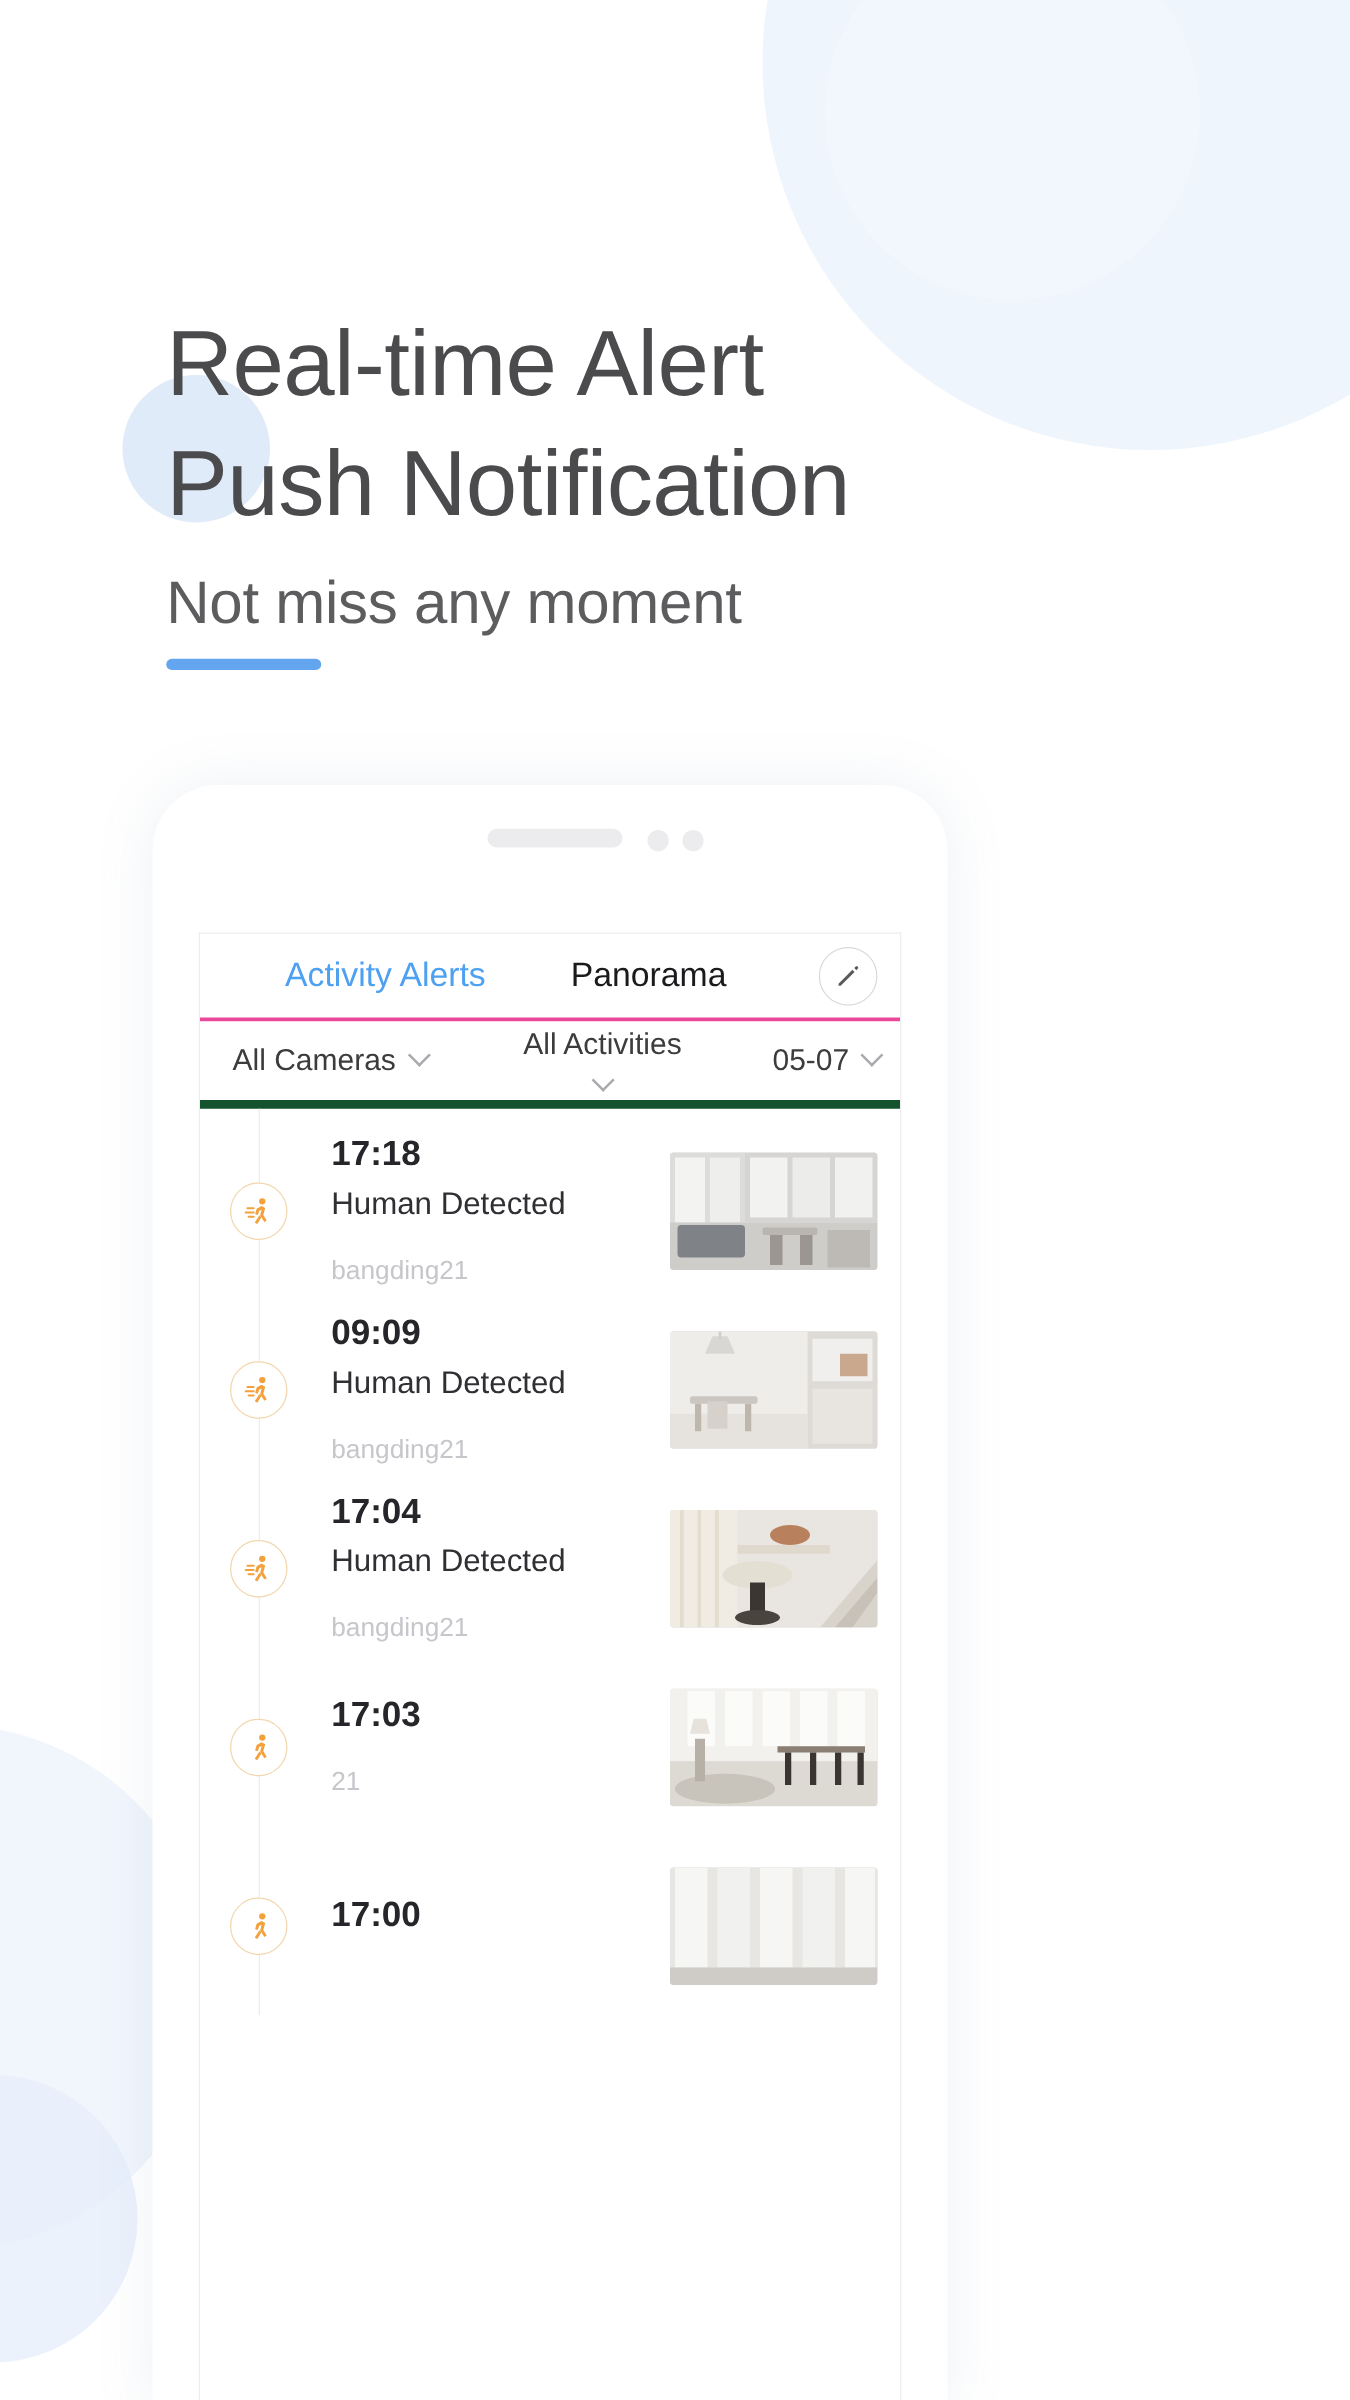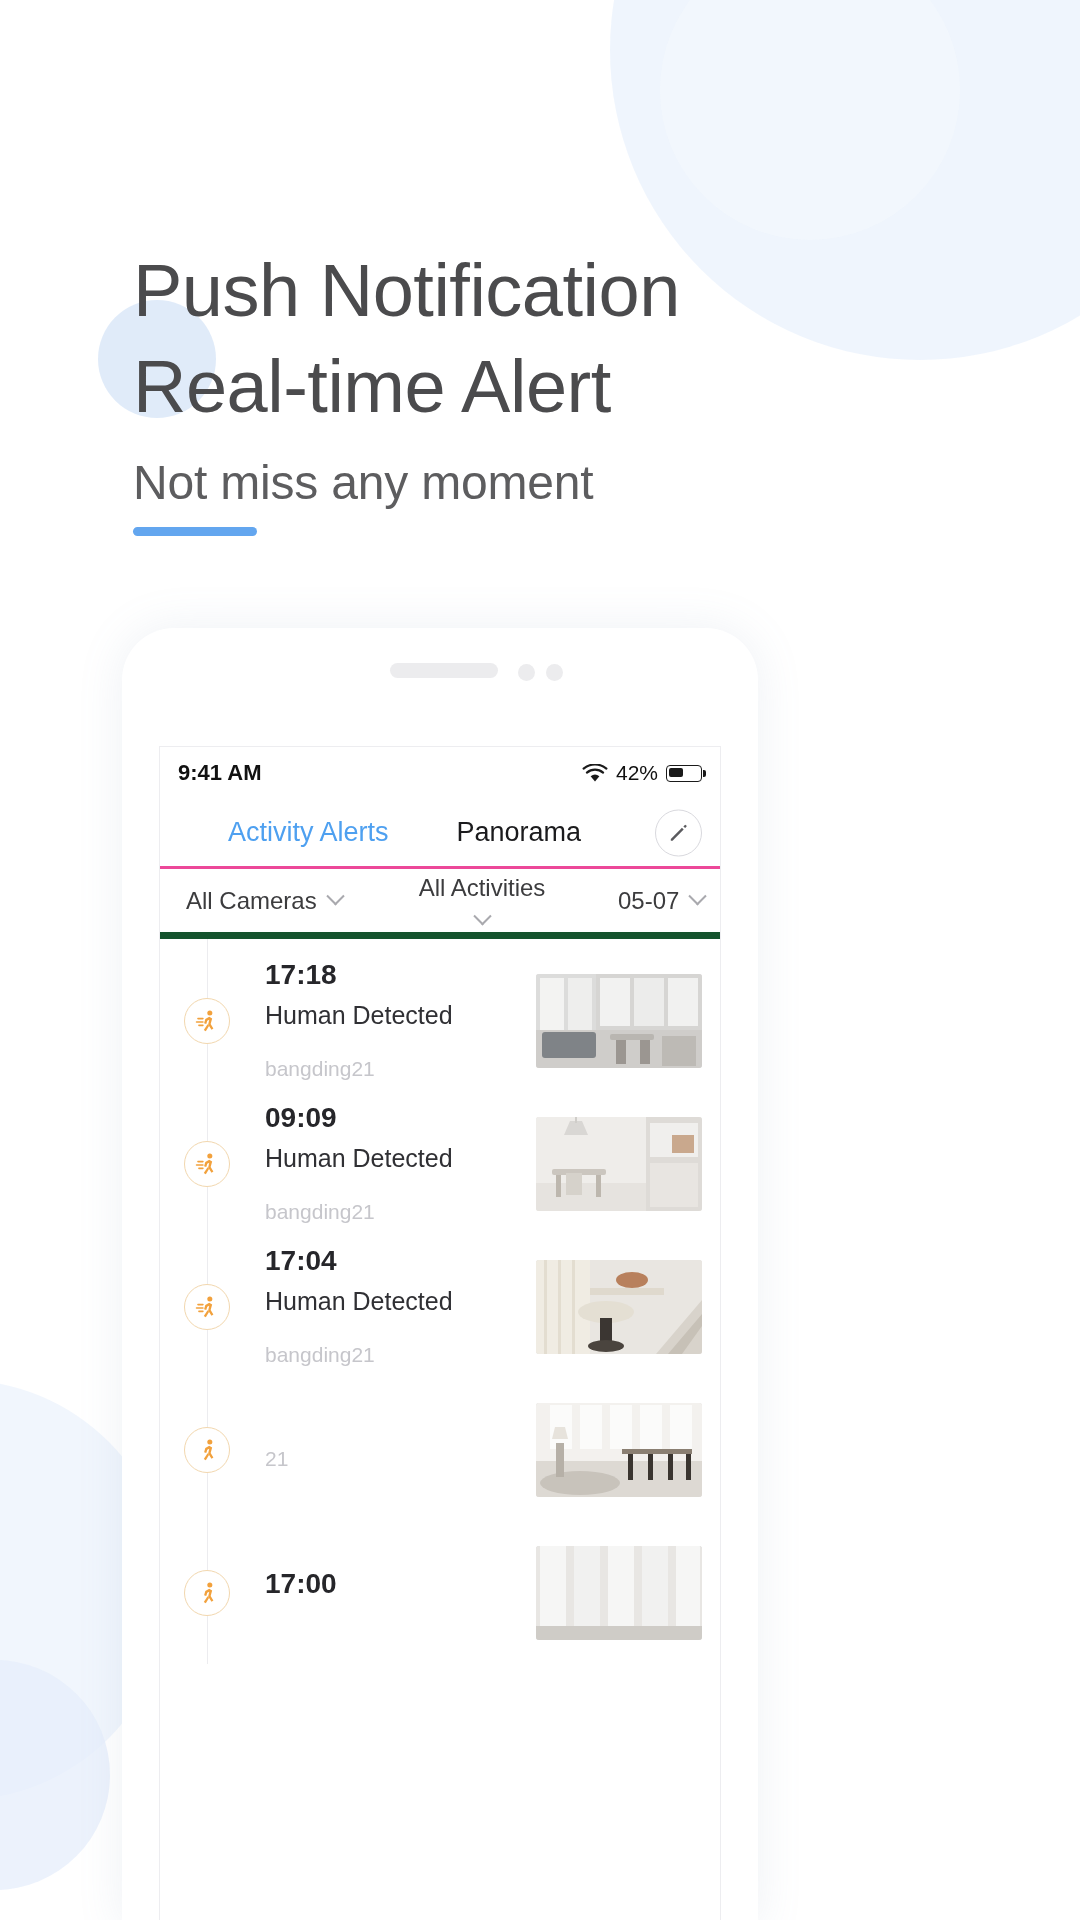--- a/index.html
+++ b/index.html
@@ -245,50 +245,36 @@
 
 <div id="root">
 
   <div class="blob blob-tr"></div>
   <div class="blob blob-tr2"></div>
   <div class="blob blob-left"></div>
   <div class="blob blob-bl"></div>
   <div class="blob blob-bl2"></div>
 
   <div class="hero">
+    <div class="hero-title">Real-time Alert</div>
     <div class="hero-title">Push Notification</div>
-    <div class="hero-title">Real-time Alert</div>
     <div class="hero-sub">Not miss any moment</div>
     <div class="hero-rule"></div>
   </div>
 
   <div class="phone">
 
     <div class="phone-top">
       <div class="speaker"></div>
       <div class="cam-dot a"></div>
       <div class="cam-dot b"></div>
     </div>
 
     <div class="screen">
 
-      <div class="statusbar">
-        <div>9:41 AM</div>
-        <div class="sb-right">
-          <svg class="wifi-ico" width="26" height="19" viewBox="0 0 26 19">
-            <path d="M13 17.6 L8.6 12.3 a7 7 0 0 1 8.8 0 Z" fill="#1a1a1a"></path>
-            <path d="M4.9 8.6 a12.6 12.6 0 0 1 16.2 0" stroke="#1a1a1a" stroke-width="2.2" fill="none" stroke-linecap="round"></path>
-            <path d="M1.6 4.6 a17.8 17.8 0 0 1 22.8 0" stroke="#1a1a1a" stroke-width="2.2" fill="none" stroke-linecap="round"></path>
-          </svg>
-          <span class="sb-pct">42%</span>
-          <span class="batt">
-            <span class="batt-fill"></span>
-          </span>
-        </div>
-      </div>
 
       <div class="tabbar">
         <div class="tab active">Activity Alerts</div>
         <div class="tab inactive">Panorama</div>
         <div class="edit-btn">
           <svg width="23" height="23" viewBox="0 0 24 24">
             <path d="M4 18.2 L4 20 h1.8 L17.4 8.4 l-1.8-1.8 Z" fill="#5a5a5e"></path>
             <path d="M18.9 6.9 L17.1 5.1 l1.3-1.3 a1 1 0 0 1 1.4 0 l.4.4 a1 1 0 0 1 0 1.4 Z" fill="#5a5a5e"></path>
           </svg>
         </div>
@@ -420,20 +406,21 @@
 
         <div class="alert-row">
           <div class="alert-ico">
             <svg width="30" height="30" viewBox="0 0 32 32">
               <circle cx="19" cy="7.5" r="2.7" fill="#f2a13c"></circle>
               <path d="M18.4 11.5 l-4.2 2.4 -1.3 4.6 2.3.6 1.1-3.4 2.1-1 -1.2 4.9 3.6 5.6 2-1.3 -2.9-4.6 1.6-6.1z" fill="#f2a13c"></path>
               <path d="M16.6 19.4 l-4 6.2 2.1 1.3 3.6-5.8z" fill="#f2a13c"></path>
             </svg>
           </div>
           <div class="alert-text">
+            <div class="alert-time">17:03</div>
             <div class="alert-cam">21</div>
           </div>
           <div class="thumb">
             <svg viewBox="0 0 166 94" preserveAspectRatio="none">
               <rect width="166" height="94" fill="#edeae6"></rect>
               <rect x="0" y="0" width="166" height="58" fill="#f3f1ee"></rect>
               <rect x="14" y="2" width="22" height="44" fill="#fbfbfa"></rect>
               <rect x="44" y="2" width="22" height="44" fill="#fbfbfa"></rect>
               <rect x="74" y="2" width="22" height="44" fill="#fbfbfa"></rect>
               <rect x="104" y="2" width="22" height="44" fill="#fbfbfa"></rect>

